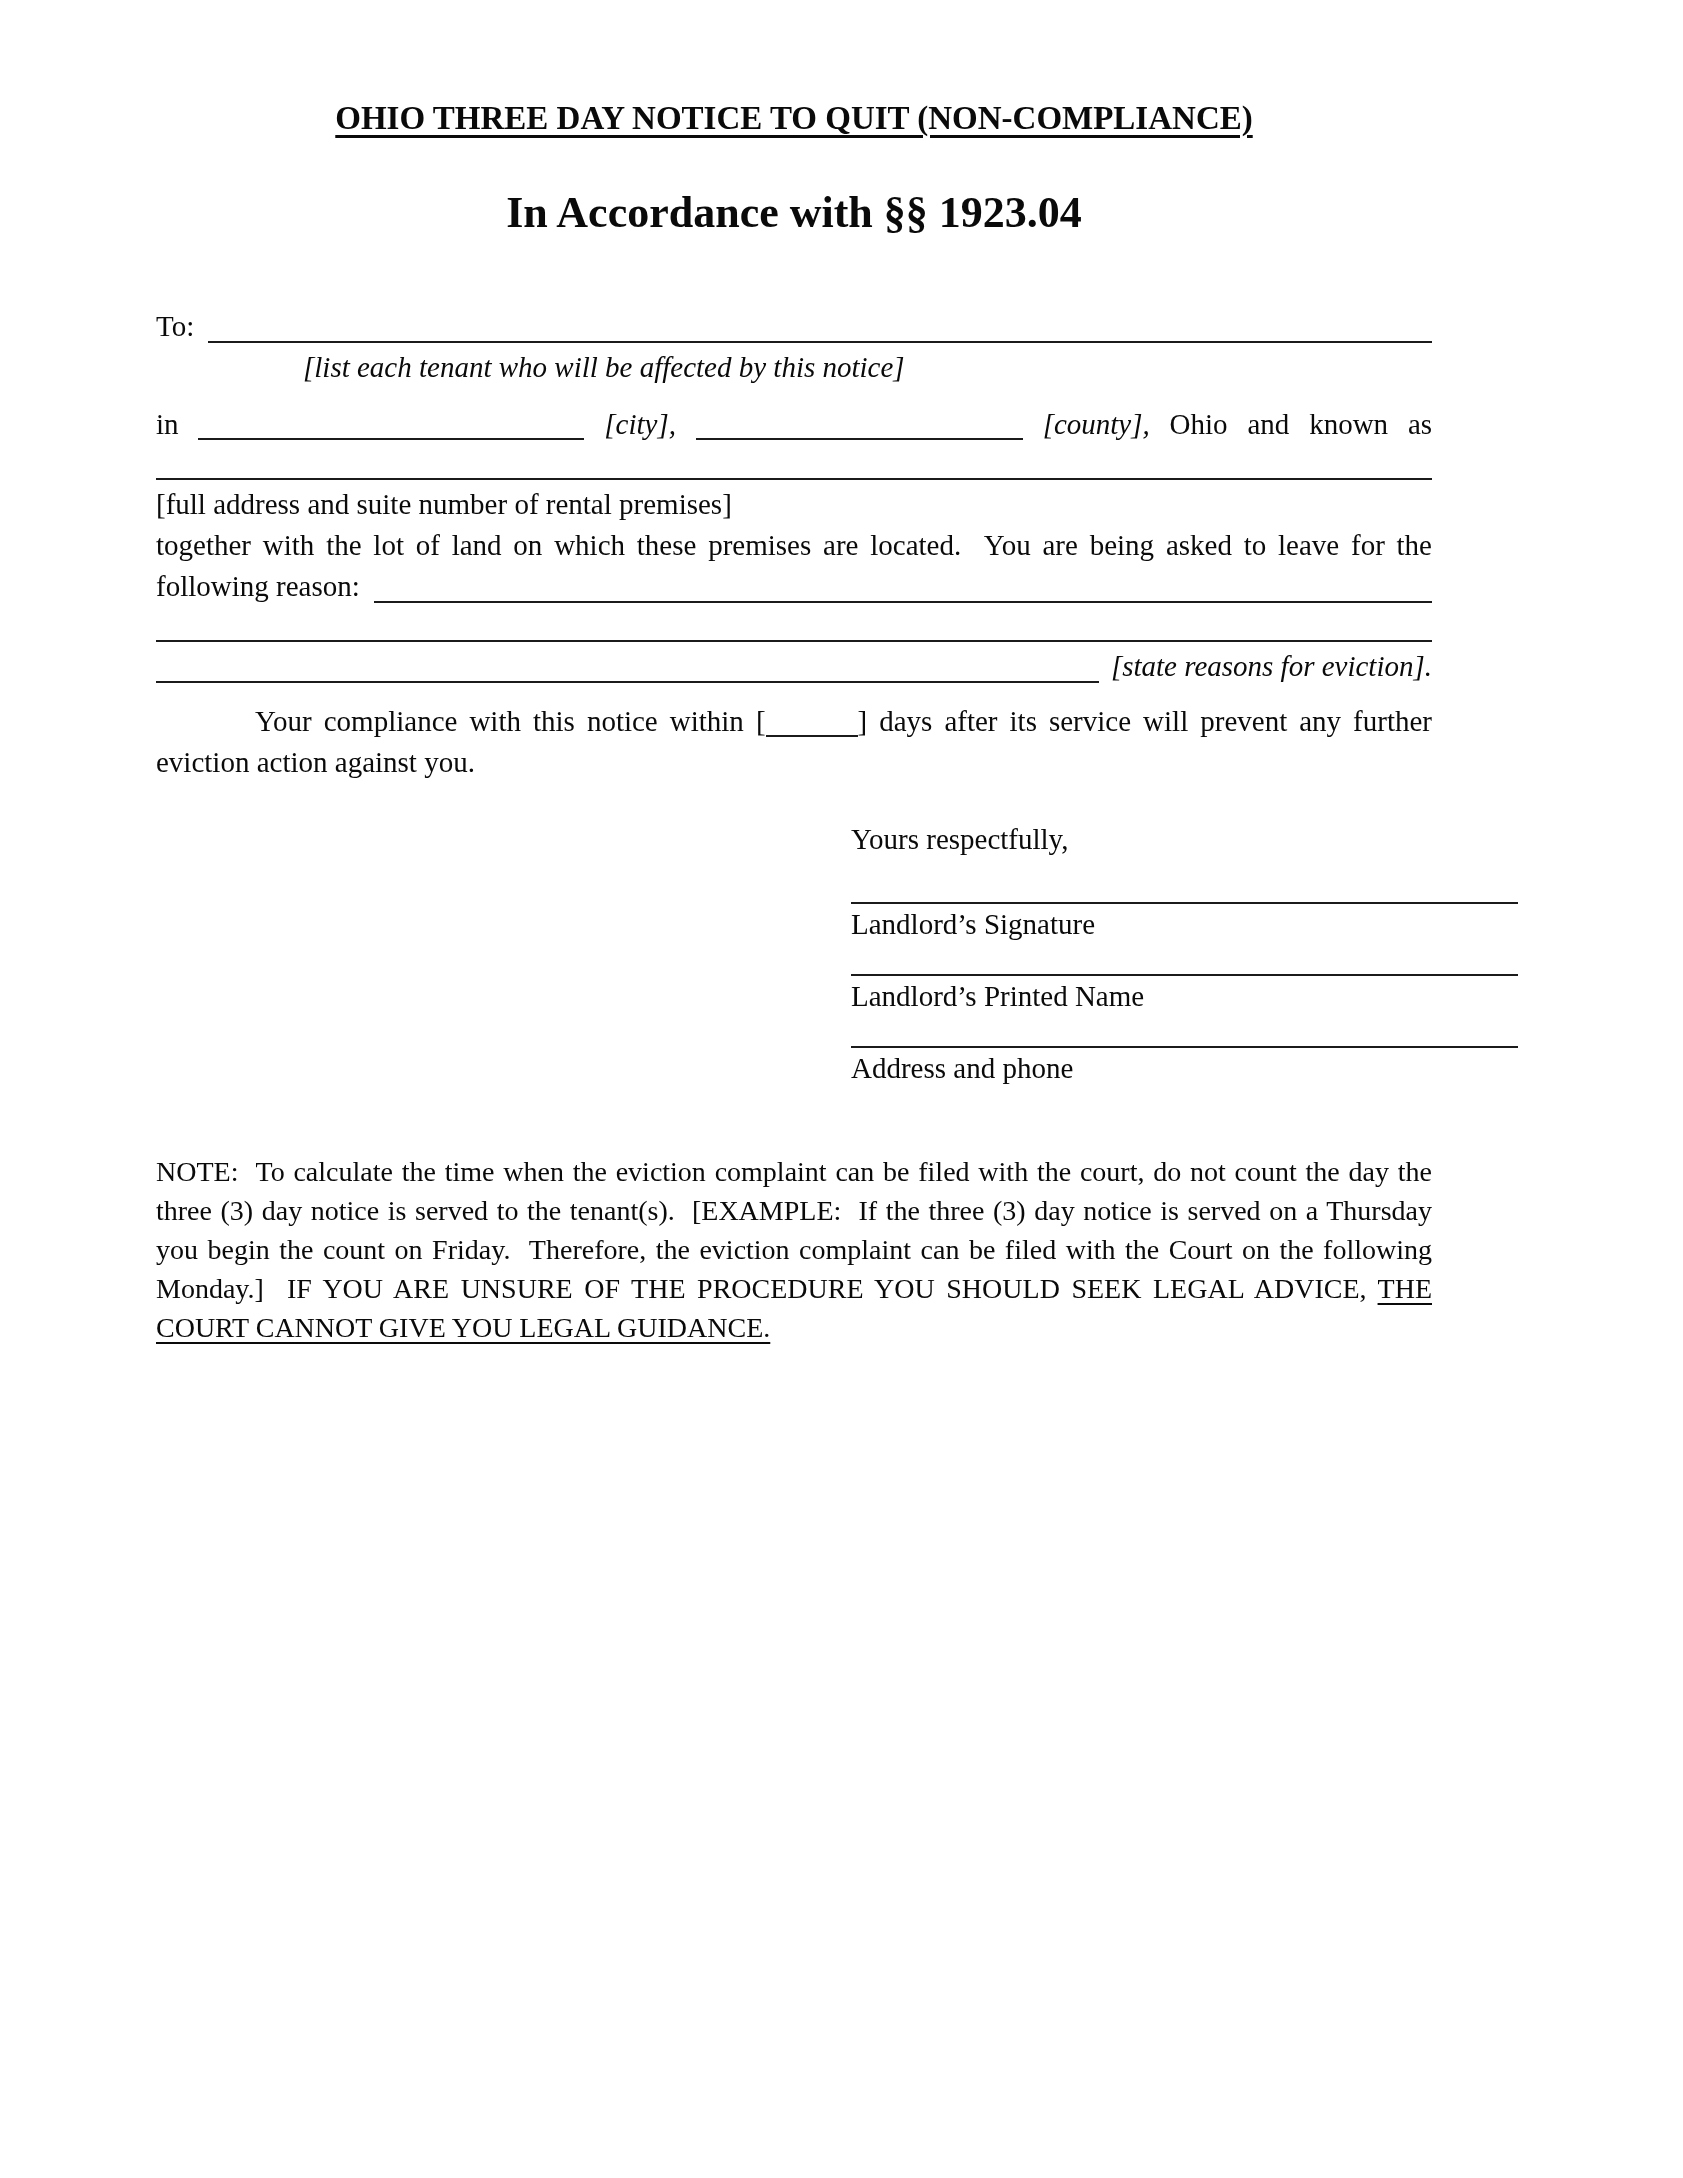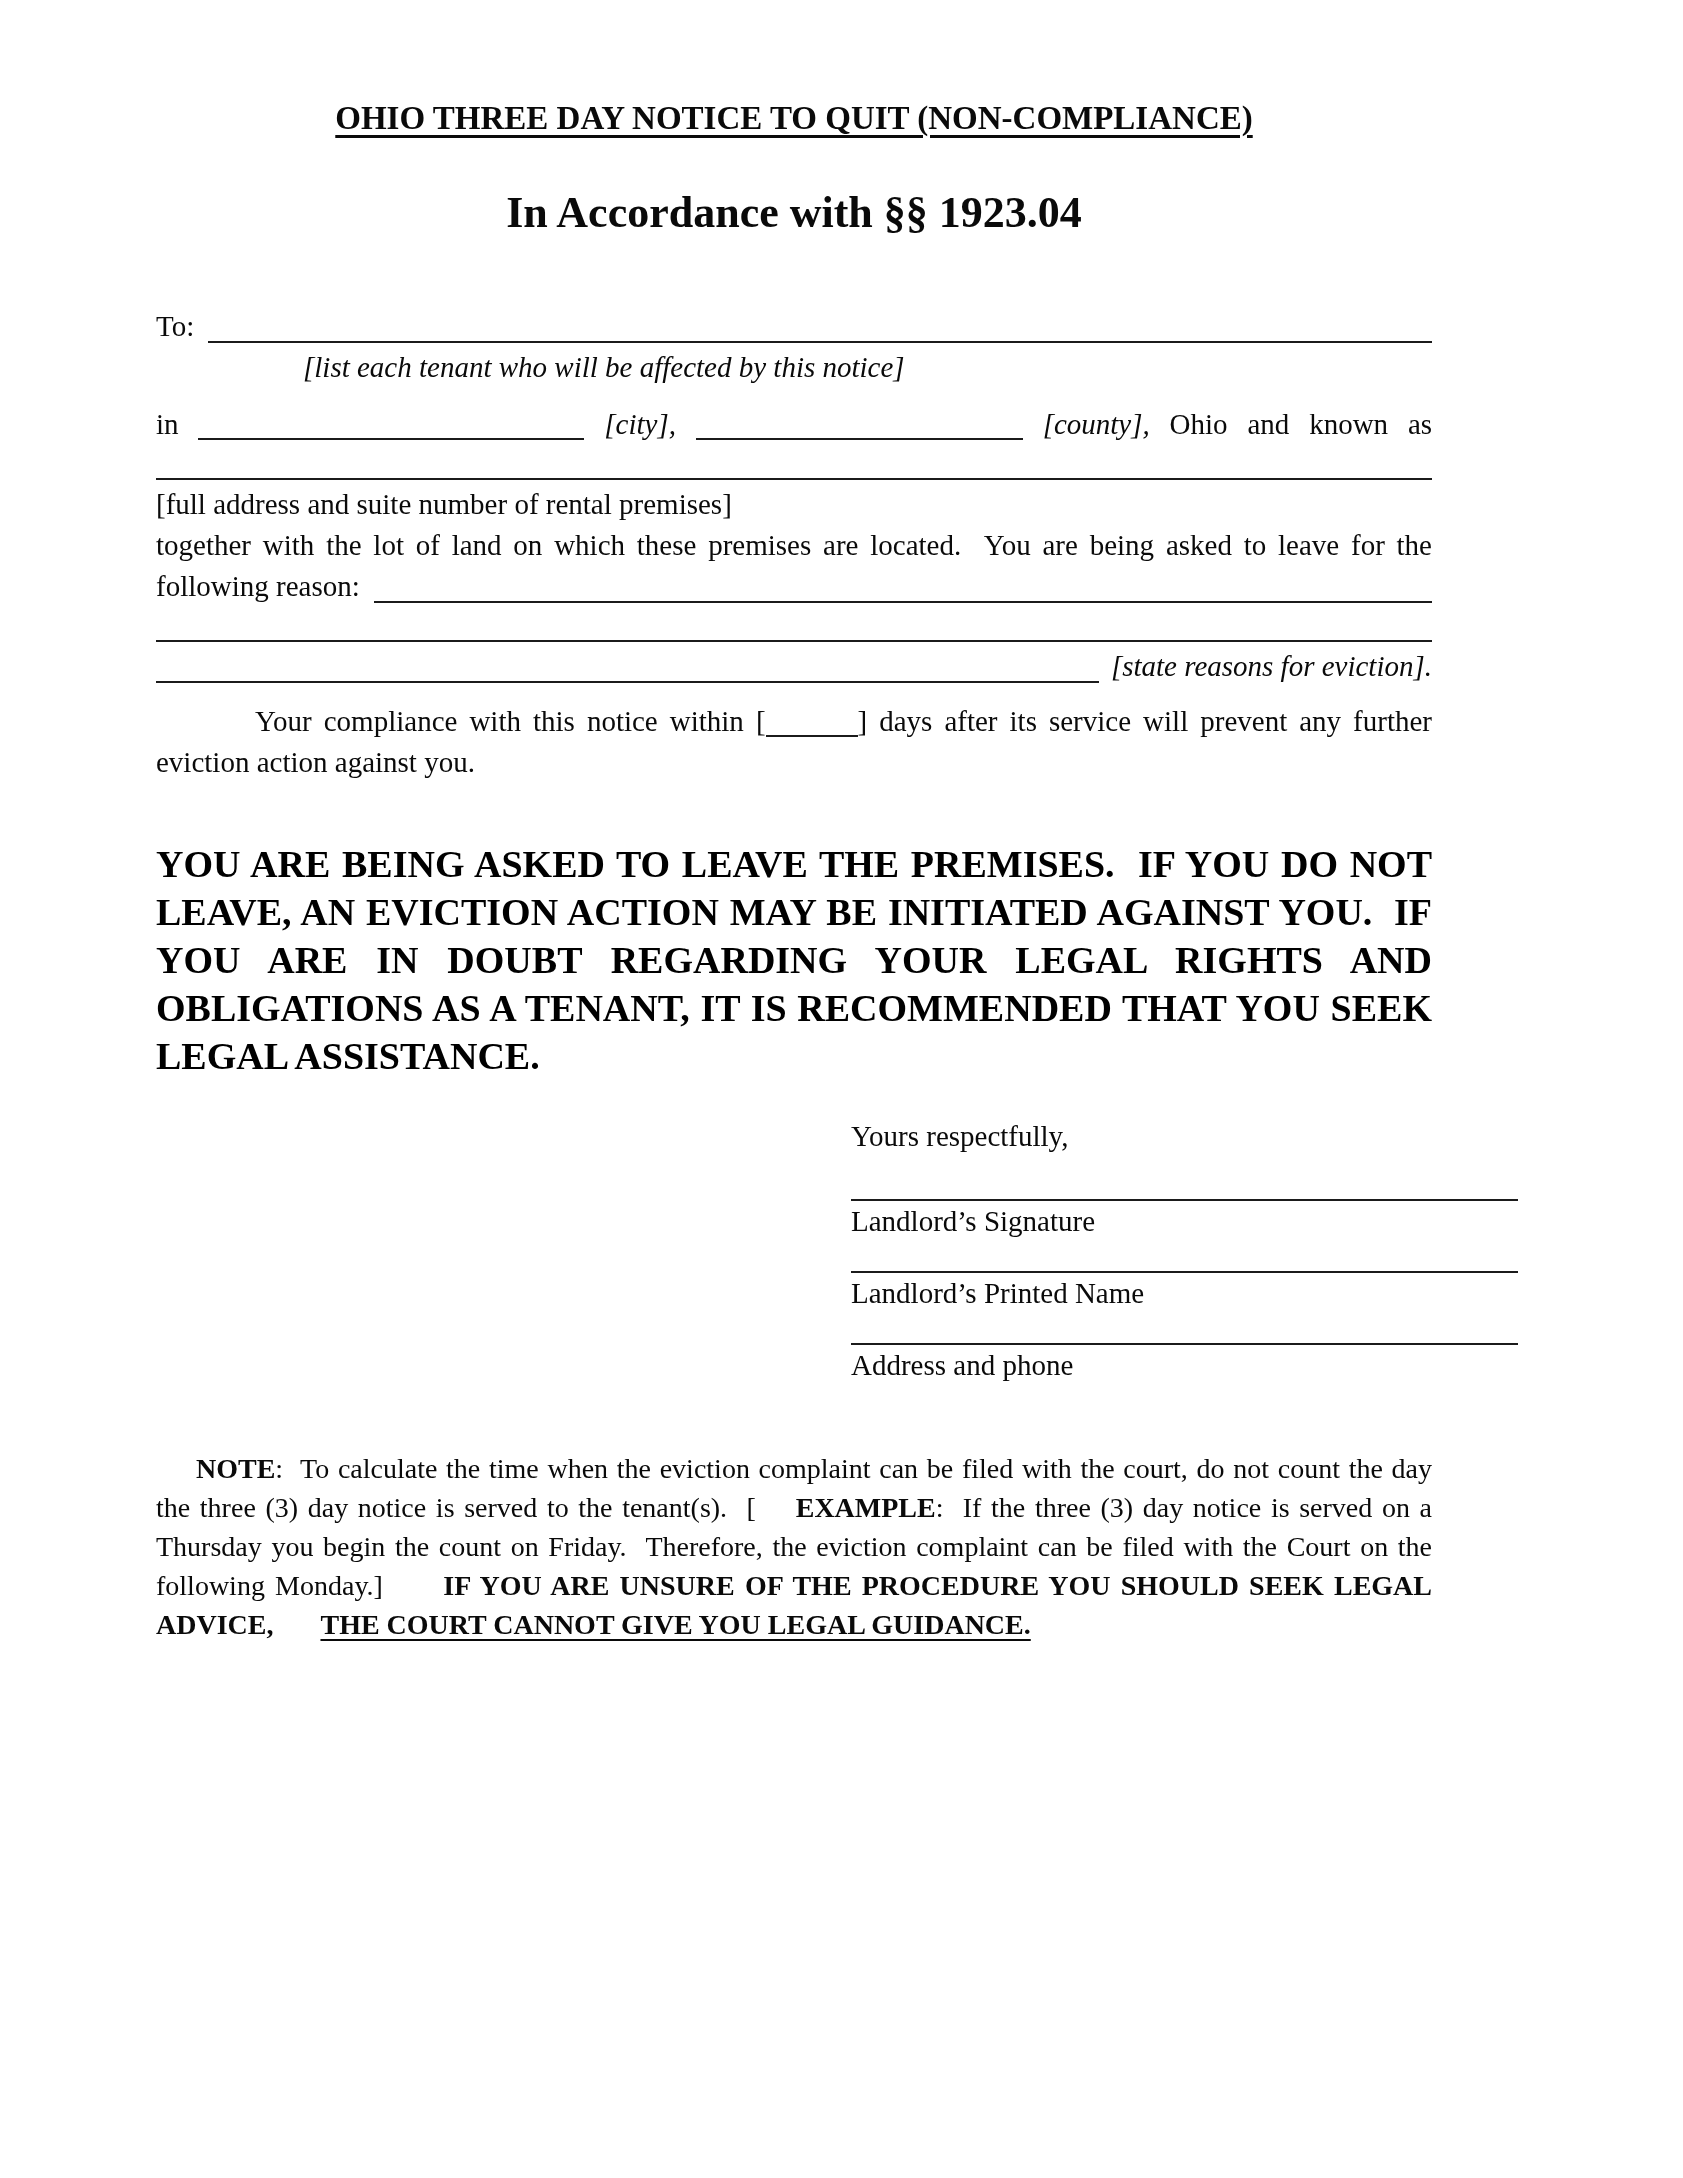--- a/index.html
+++ b/index.html
@@ -58,21 +58,21 @@
     font-size:38px; line-height:48px;
   }
 
   .closing { margin-top:36px; margin-left:695px; width:667px; }
   .close-text { line-height:41px; }
   .sig-line { height:31px; border-bottom:2px solid #1b1b1b; }
   .sig-line.first { height:44px; }
   .dated-row { margin-top:44px; line-height:41px; }
 
   .note { margin-top:63px; font-size:28px; line-height:39px; }
-  .note b { font-weight:bold;margin-left:40px; }
+  .note b { font-weight:normal; }
   .note .u {
     text-decoration:underline;
     text-underline-offset:5px;
     text-decoration-thickness:2px;
   }
 </style>
 </head>
 <body>
 
 <div class="page">
@@ -108,21 +108,20 @@
     </div>
     <div class="blank-full"></div>
     <div class="fline">
       <span class="blank mr12"></span>
       <span class="it">[state reasons for eviction].</span>
     </div>
   </div>
 
   <p class="body-para indent just"><span>Your compliance with this notice within [</span><span class="iblank w93"></span><span>] days after its service will prevent any further eviction action against you.</span></p>
 
-  <p class="warning just">YOU ARE BEING ASKED TO LEAVE THE PREMISES.&nbsp; IF YOU DO NOT LEAVE, AN EVICTION ACTION MAY BE INITIATED AGAINST YOU.&nbsp; IF YOU ARE IN DOUBT REGARDING YOUR LEGAL RIGHTS AND OBLIGATIONS AS A TENANT, IT IS RECOMMENDED THAT YOU SEEK LEGAL ASSISTANCE.</p>
 
   <div class="closing">
     <div class="close-text">Yours respectfully,</div>
     <div class="sig-line first"></div>
     <div class="close-text">Landlord’s Signature</div>
     <div class="sig-line"></div>
     <div class="close-text">Landlord’s Printed Name</div>
     <div class="sig-line"></div>
     <div class="close-text">Address and phone</div>
   </div>

